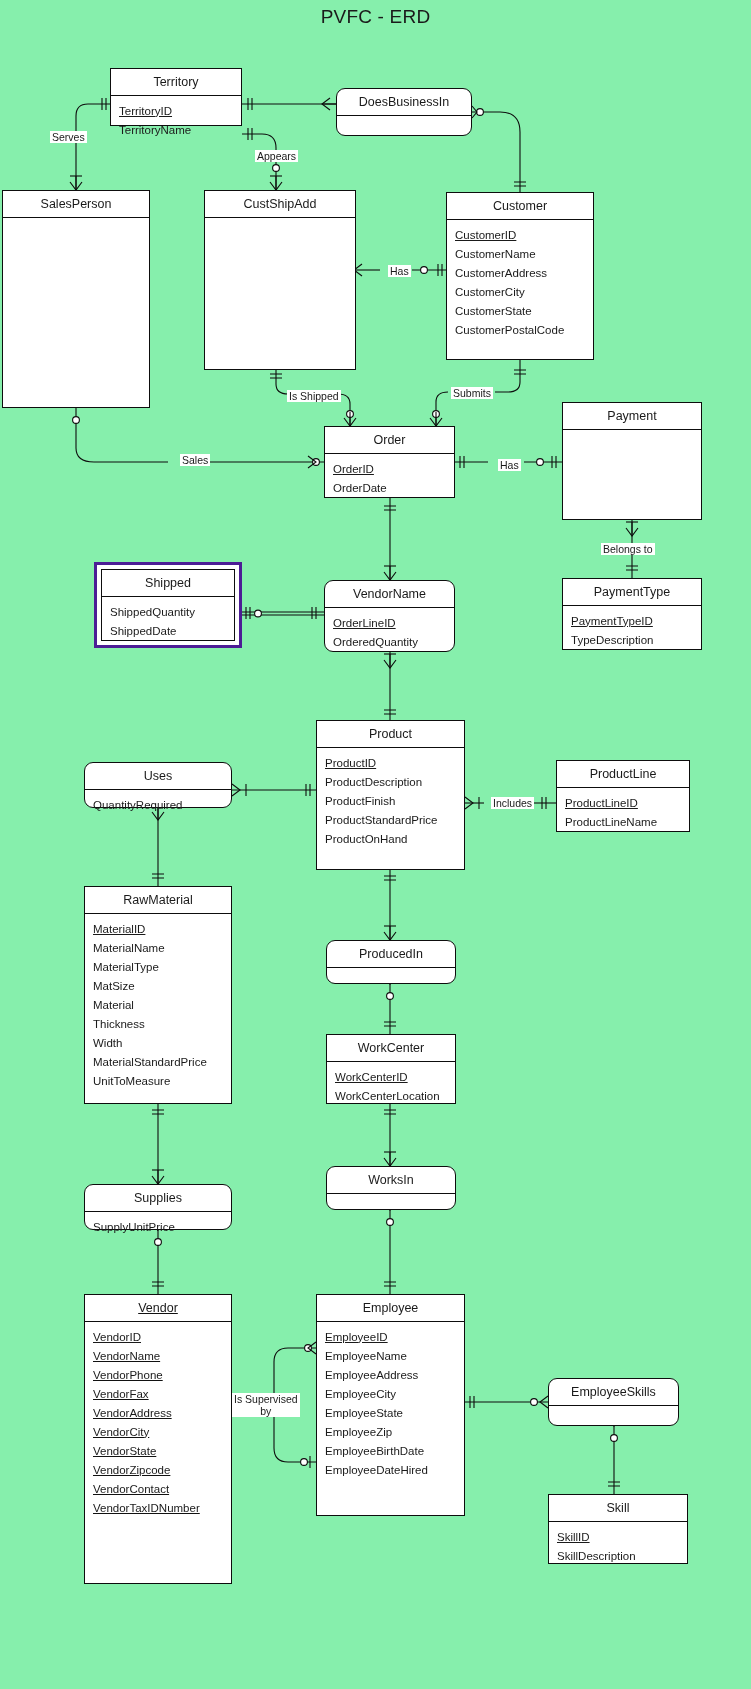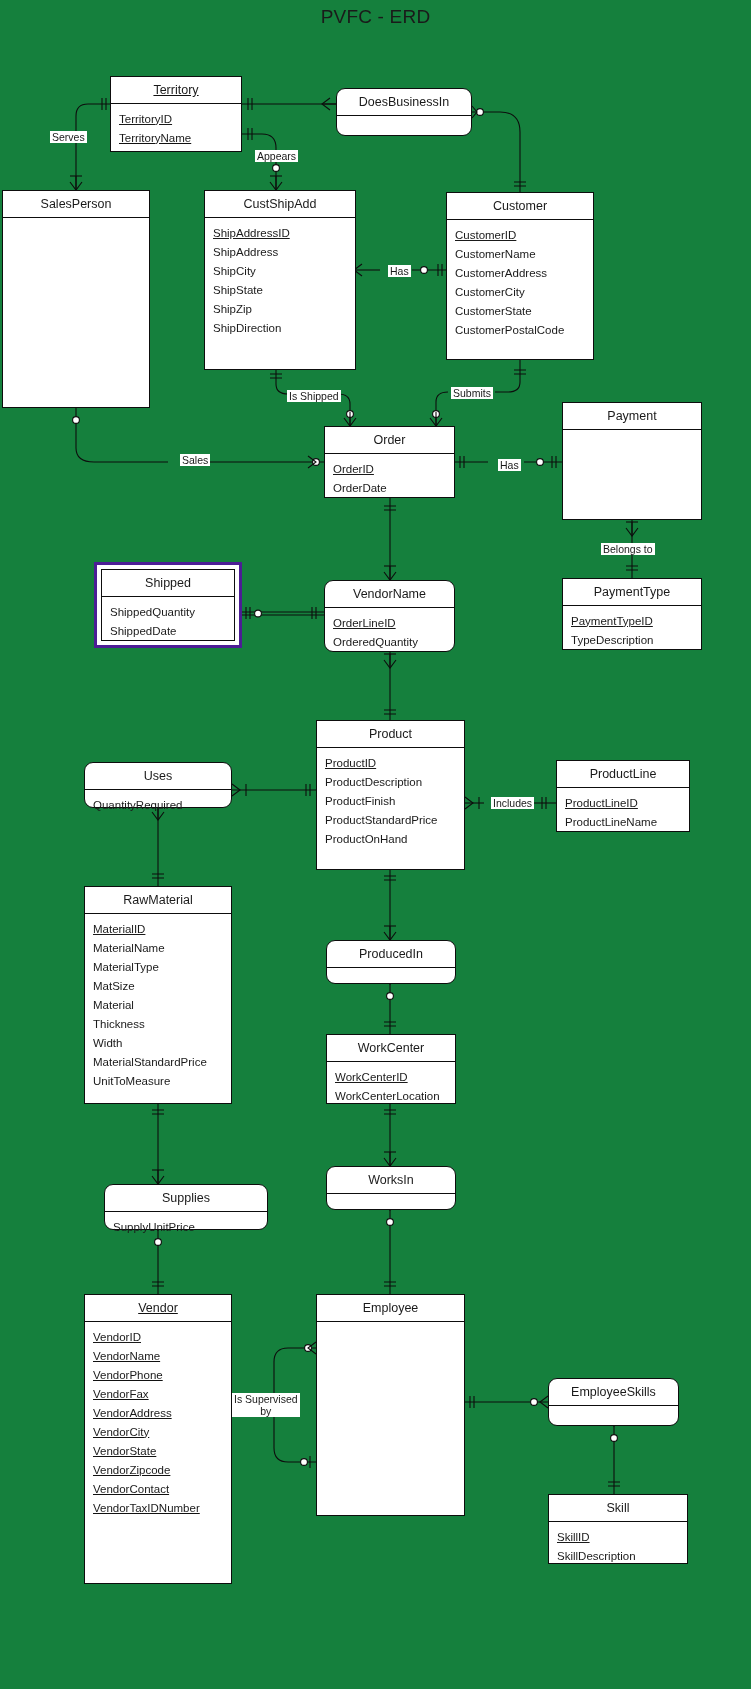--- a/index.html
+++ b/index.html
@@ -9,21 +9,21 @@
   }
   body {
     font-family: "Liberation Sans", sans-serif;
     color: #111111;
   }
   #canvas {
     position: relative;
     width: 751px;
     height: 1689px;
     overflow: hidden;
-    background: #15803d;
+    background: #86efac;
   }
   #wires {
     position: absolute;
     left: 0;
     top: 0;
     width: 751px;
     height: 1689px;
     pointer-events: none;
   }
   #diagram-title {
@@ -256,44 +256,36 @@
       <path d="M614 1426 L 614 1494"></path>
       <path d="M608 1418 L 614 1426 L 620 1418"></path>
       <path d="M614 1412 L 614 1426"></path>
       <circle cx="614" cy="1438" r="3.4" fill="#ffffff"></circle>
       <path d="M608 1482 L 620 1482 M 608 1486 L 620 1486"></path>
 
     </g>
   </svg>
 
   <div id="entity-layer">
-      <div class="entity" style="left: 110px; top: 76px; width: 132px; height: 76px; text-decoration: underline;">
+      <div class="entity" style="left: 110px; top: 68px; width: 132px; height: 58px;">
         <div class="ent-name">Territory</div>
         <div class="attrs">
           <div class="attr pk">TerritoryID</div>
           <div class="attr">TerritoryName</div>
         </div>
       </div>
       <div class="entity assoc" style="left: 336px; top: 88px; width: 136px; height: 48px;">
         <div class="ent-name">DoesBusinessIn</div>
         <div class="attrs empty"></div>
       </div>
       <div class="entity" style="left: 2px; top: 190px; width: 148px; height: 218px;">
         <div class="ent-name">SalesPerson</div>
       </div>
       <div class="entity" style="left: 204px; top: 190px; width: 152px; height: 180px;">
         <div class="ent-name">CustShipAdd</div>
-        <div class="attrs">
-          <div class="attr pk">ShipAddressID</div>
-          <div class="attr">ShipAddress</div>
-          <div class="attr">ShipCity</div>
-          <div class="attr">ShipState</div>
-          <div class="attr">ShipZip</div>
-          <div class="attr">ShipDirection</div>
-        </div>
       </div>
       <div class="entity" style="left: 446px; top: 192px; width: 148px; height: 168px;">
         <div class="ent-name">Customer</div>
         <div class="attrs">
           <div class="attr pk">CustomerID</div>
           <div class="attr">CustomerName</div>
           <div class="attr">CustomerAddress</div>
           <div class="attr">CustomerCity</div>
           <div class="attr">CustomerState</div>
           <div class="attr">CustomerPostalCode</div>
@@ -377,21 +369,21 @@
         <div class="ent-name">WorkCenter</div>
         <div class="attrs">
           <div class="attr pk">WorkCenterID</div>
           <div class="attr">WorkCenterLocation</div>
         </div>
       </div>
       <div class="entity assoc" style="left: 326px; top: 1166px; width: 130px; height: 44px;">
         <div class="ent-name">WorksIn</div>
         <div class="attrs empty"></div>
       </div>
-      <div class="entity assoc" style="left: 84px; top: 1184px; width: 164px; height: 46px; margin-left: 20px;">
+      <div class="entity assoc" style="left: 84px; top: 1184px; width: 148px; height: 46px;">
         <div class="ent-name">Supplies</div>
         <div class="attrs">
           <div class="attr">SupplyUnitPrice</div>
         </div>
       </div>
       <div class="entity" style="left: 84px; top: 1294px; width: 148px; height: 290px; text-decoration: underline;">
         <div class="ent-name">Vendor</div>
         <div class="attrs">
           <div class="attr pk">VendorID</div>
           <div class="attr">VendorName</div>
@@ -400,20 +392,30 @@
           <div class="attr">VendorAddress</div>
           <div class="attr">VendorCity</div>
           <div class="attr">VendorState</div>
           <div class="attr">VendorZipcode</div>
           <div class="attr">VendorContact</div>
           <div class="attr">VendorTaxIDNumber</div>
         </div>
       </div>
       <div class="entity" style="left: 316px; top: 1294px; width: 149px; height: 222px;">
         <div class="ent-name">Employee</div>
+        <div class="attrs">
+          <div class="attr pk">EmployeeID</div>
+          <div class="attr">EmployeeName</div>
+          <div class="attr">EmployeeAddress</div>
+          <div class="attr">EmployeeCity</div>
+          <div class="attr">EmployeeState</div>
+          <div class="attr">EmployeeZip</div>
+          <div class="attr">EmployeeBirthDate</div>
+          <div class="attr">EmployeeDateHired</div>
+        </div>
       </div>
       <div class="entity assoc" style="left: 548px; top: 1378px; width: 131px; height: 48px;">
         <div class="ent-name">EmployeeSkills</div>
         <div class="attrs empty"></div>
       </div>
       <div class="entity" style="left: 548px; top: 1494px; width: 140px; height: 70px;">
         <div class="ent-name">Skill</div>
         <div class="attrs">
           <div class="attr pk">SkillID</div>
           <div class="attr">SkillDescription</div>

